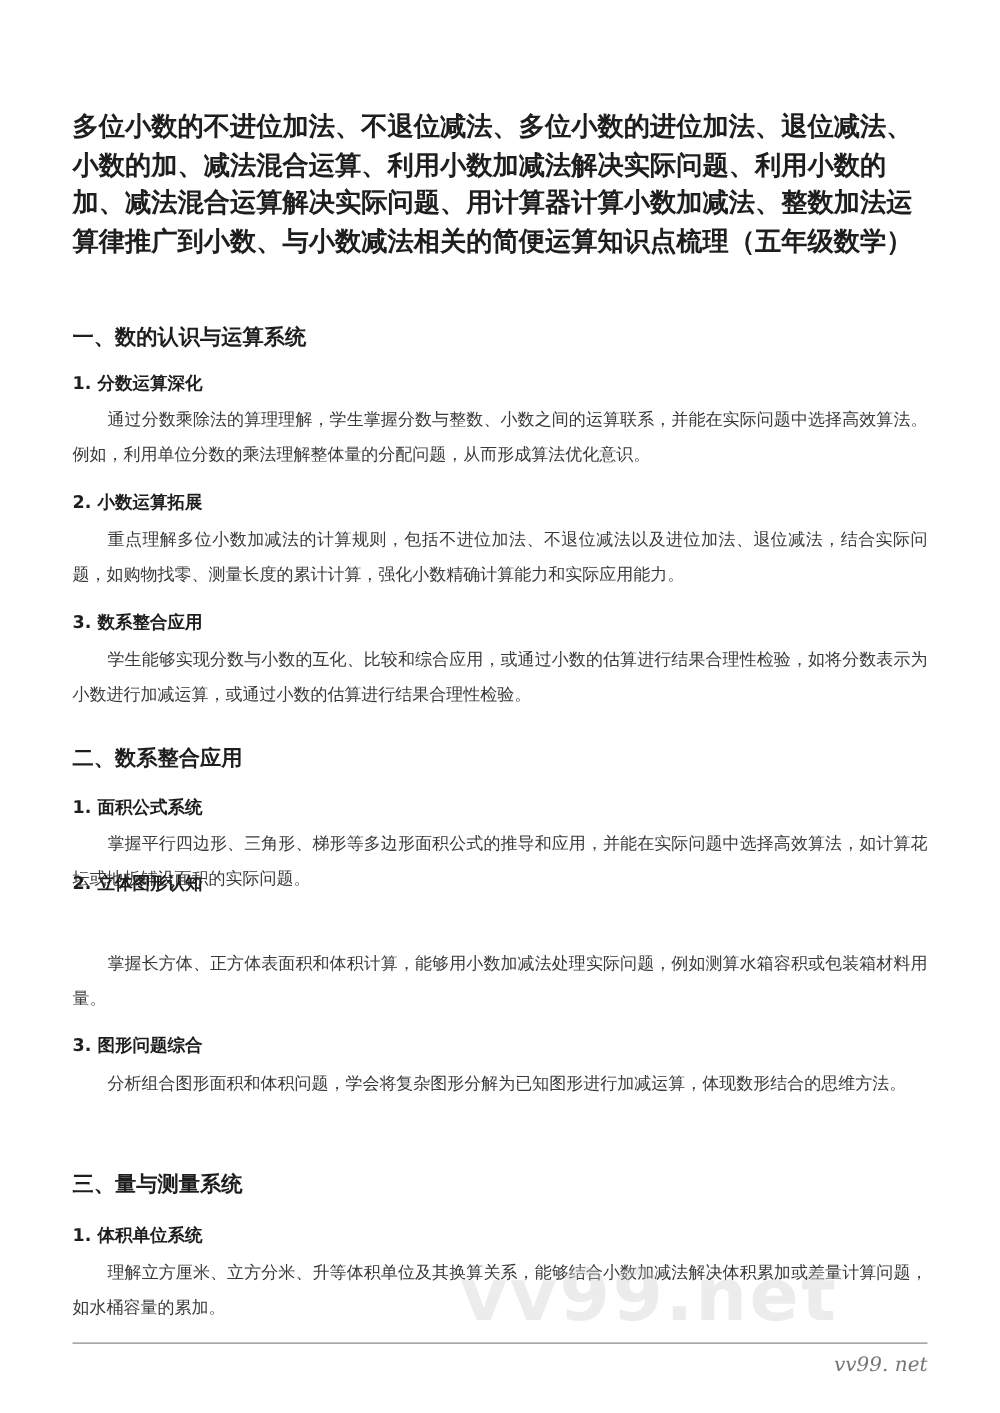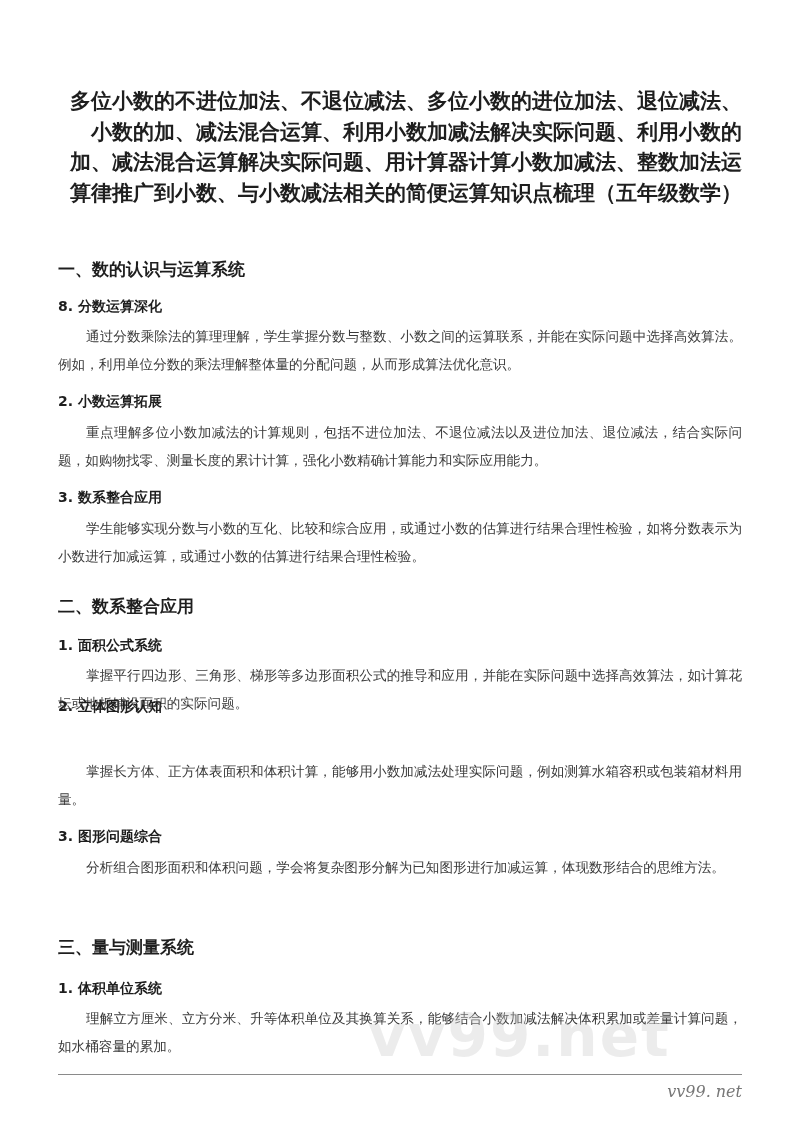--- a/index.html
+++ b/index.html
@@ -4,21 +4,21 @@
 <style>
   html, body { margin: 0; padding: 0; background: #ffffff; }
   body {
     width: 800px; height: 1130px; position: relative; overflow: hidden;
     font-family: "DejaVu Serif", "Liberation Serif", serif;
     color: #2a2a2a;
   }
   .page { position: absolute; left: 58px; top: 0; width: 684px; }
   .doc-title {
     position: absolute; left: 0; top: 86px; width: 684px;
-    text-align: right; font-size: 21px; line-height: 30.5px;
+    text-align: left; font-size: 21px; line-height: 30.5px;
     font-family: "DejaVu Sans", "Liberation Sans", sans-serif;
     font-weight: bold; color: #1e1e1e; letter-spacing: 0px;
   }
   .section-heading {
     position: absolute; left: 0; font-size: 17px; font-weight: bold;
     font-family: "DejaVu Sans", "Liberation Sans", sans-serif; color: #1e1e1e;
   }
   .sub-heading {
     position: absolute; left: 0; font-size: 14px; font-weight: bold;
     font-family: "DejaVu Sans", "Liberation Sans", sans-serif; color: #1e1e1e;
@@ -38,21 +38,21 @@
     letter-spacing: 2px; pointer-events: none;
   }
 </style>
 </head>
 <body>
 
 <div class="page">
   <div class="doc-title">多位小数的不进位加法、不退位减法、多位小数的进位加法、退位减法、小数的加、减法混合运算、利用小数加减法解决实际问题、利用小数的加、减法混合运算解决实际问题、用计算器计算小数加减法、整数加法运算律推广到小数、与小数减法相关的简便运算知识点梳理（五年级数学）</div>
 
   <div class="section-heading" style="top:258px">一、数的认识与运算系统</div>
-  <div class="sub-heading" style="top:298px">8. 分数运算深化</div>
+  <div class="sub-heading" style="top:298px">1. 分数运算深化</div>
   <div class="para" style="top:322px">通过分数乘除法的算理理解，学生掌握分数与整数、小数之间的运算联系，并能在实际问题中选择高效算法。例如，利用单位分数的乘法理解整体量的分配问题，从而形成算法优化意识。</div>
   <div class="sub-heading" style="top:393px">2. 小数运算拓展</div>
   <div class="para" style="top:418px">重点理解多位小数加减法的计算规则，包括不进位加法、不退位减法以及进位加法、退位减法，结合实际问题，如购物找零、测量长度的累计计算，强化小数精确计算能力和实际应用能力。</div>
   <div class="sub-heading" style="top:489px">3. 数系整合应用</div>
   <div class="para" style="top:514px">学生能够实现分数与小数的互化、比较和综合应用，或通过小数的估算进行结果合理性检验，如将分数表示为小数进行加减运算，或通过小数的估算进行结果合理性检验。</div>
 
   <div class="section-heading" style="top:595px">二、数系整合应用</div>
   <div class="sub-heading" style="top:637px">1. 面积公式系统</div>
   <div class="para" style="top:661px">掌握平行四边形、三角形、梯形等多边形面积公式的推导和应用，并能在实际问题中选择高效算法，如计算花坛或地板铺设面积的实际问题。</div>
   <div class="sub-heading" style="top:698px">2. 立体图形认知</div>

